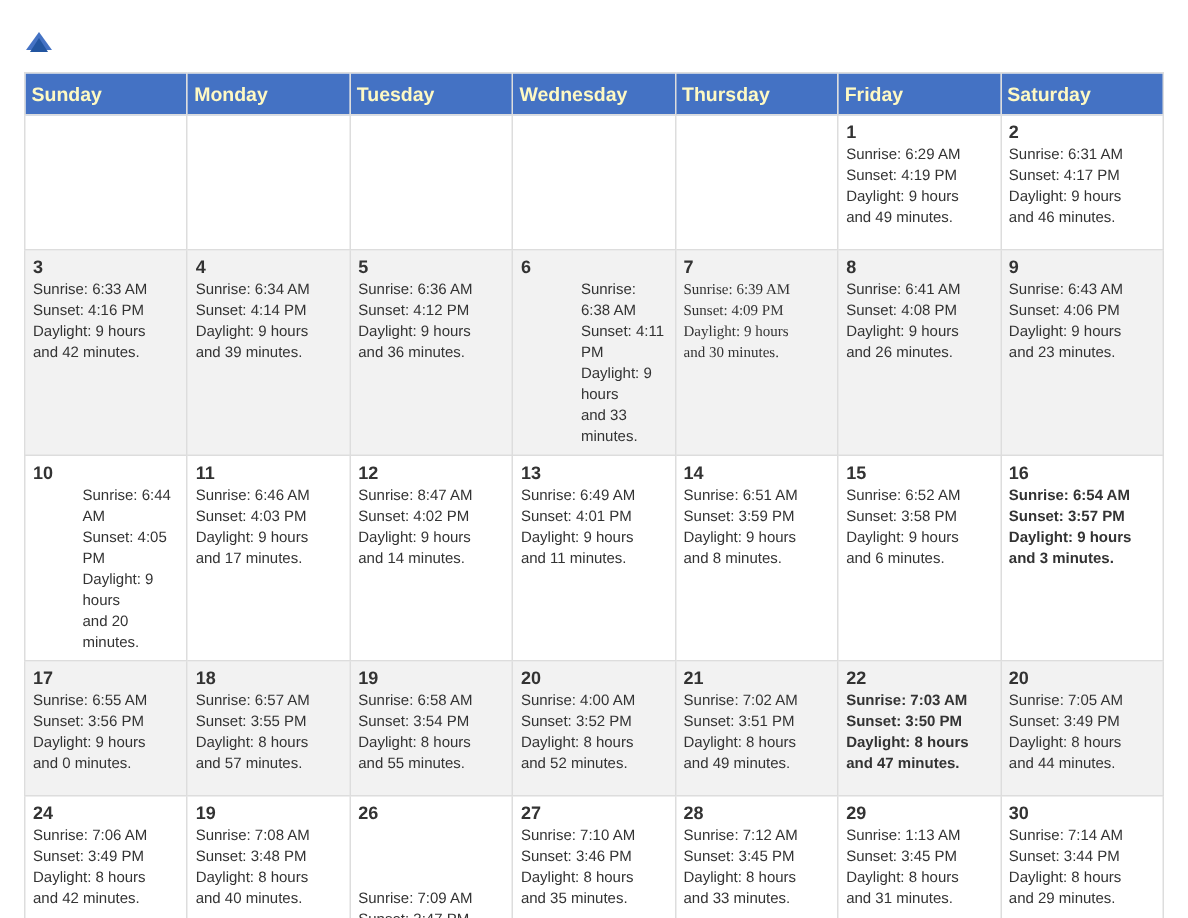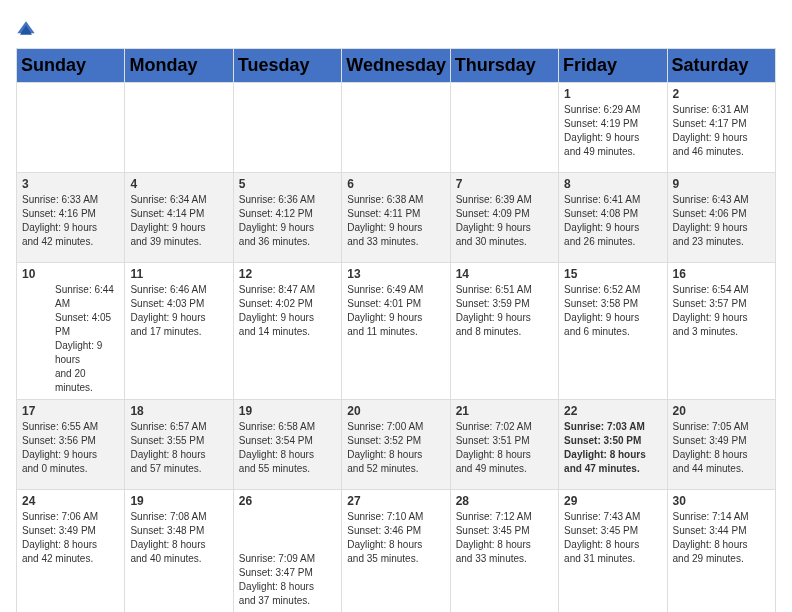--- a/index.html
+++ b/index.html
@@ -51,24 +51,24 @@
       font-size: 16px;
       color: #555;
     }
     .calendar {
       width: 100%;
       border-collapse: collapse;
       table-layout: fixed;
     }
     .calendar th {
       background-color: #4472c4;
-      color: #000000;
+      color: #fef9c3;
       padding: 6px 4px;
       text-align: left;
-      font-size: 18px;
+      font-size: 13px;
       font-weight: bold;
       border: 1px solid #ddd;
     }
     .calendar td {
       vertical-align: top;
       padding: 4px 5px;
       border: 1px solid #ddd;
       font-size: 10.5px;
       color: #333;
       height: 90px;
@@ -162,28 +162,28 @@
         </td>
         <td>
           <div class="day-number">5</div>
           <div class="day-info" style="white-space: pre-line;">Sunrise: 6:36 AM
 Sunset: 4:12 PM
 Daylight: 9 hours
 and 36 minutes.</div>
         </td>
         <td>
           <div class="day-number">6</div>
-          <div class="day-info" style="white-space: pre-line;">Sunrise: 6:38 AM
+          <div class="day-info" style="white-space: pre-line; margin-left: 40px;">Sunrise: 6:38 AM
 Sunset: 4:11 PM
 Daylight: 9 hours
 and 33 minutes.</div>
         </td>
         <td>
           <div class="day-number">7</div>
-          <div class="day-info" style="white-space: pre-line;">Sunrise: 6:39 AM
+          <div class="day-info" style="white-space: pre-line; font-family: Liberation Serif, serif;">Sunrise: 6:39 AM
 Sunset: 4:09 PM
 Daylight: 9 hours
 and 30 minutes.</div>
         </td>
         <td>
           <div class="day-number">8</div>
           <div class="day-info" style="white-space: pre-line;">Sunrise: 6:41 AM
 Sunset: 4:08 PM
 Daylight: 9 hours
 and 26 minutes.</div>
@@ -234,21 +234,21 @@
         </td>
         <td>
           <div class="day-number">15</div>
           <div class="day-info" style="white-space: pre-line;">Sunrise: 6:52 AM
 Sunset: 3:58 PM
 Daylight: 9 hours
 and 6 minutes.</div>
         </td>
         <td>
           <div class="day-number">16</div>
-          <div class="day-info" style="white-space: pre-line;">Sunrise: 6:54 AM
+          <div class="day-info" style="white-space: pre-line; font-weight: bold;">Sunrise: 6:54 AM
 Sunset: 3:57 PM
 Daylight: 9 hours
 and 3 minutes.</div>
         </td>
       </tr>
       <tr>
         <td>
           <div class="day-number">17</div>
           <div class="day-info" style="white-space: pre-line;">Sunrise: 6:55 AM
 Sunset: 3:56 PM
@@ -264,21 +264,21 @@
         </td>
         <td>
           <div class="day-number">19</div>
           <div class="day-info" style="white-space: pre-line;">Sunrise: 6:58 AM
 Sunset: 3:54 PM
 Daylight: 8 hours
 and 55 minutes.</div>
         </td>
         <td>
           <div class="day-number">20</div>
-          <div class="day-info" style="white-space: pre-line;">Sunrise: 7:00 AM
+          <div class="day-info" style="white-space: pre-line;">Sunrise: 4:00 AM
 Sunset: 3:52 PM
 Daylight: 8 hours
 and 52 minutes.</div>
         </td>
         <td>
           <div class="day-number">21</div>
           <div class="day-info" style="white-space: pre-line;">Sunrise: 7:02 AM
 Sunset: 3:51 PM
 Daylight: 8 hours
 and 49 minutes.</div>
@@ -329,21 +329,21 @@
         </td>
         <td>
           <div class="day-number">28</div>
           <div class="day-info" style="white-space: pre-line;">Sunrise: 7:12 AM
 Sunset: 3:45 PM
 Daylight: 8 hours
 and 33 minutes.</div>
         </td>
         <td>
           <div class="day-number">29</div>
-          <div class="day-info" style="white-space: pre-line;">Sunrise: 7:43 AM
+          <div class="day-info" style="white-space: pre-line;">Sunrise: 1:13 AM
 Sunset: 3:45 PM
 Daylight: 8 hours
 and 31 minutes.</div>
         </td>
         <td>
           <div class="day-number">30</div>
           <div class="day-info" style="white-space: pre-line;">Sunrise: 7:14 AM
 Sunset: 3:44 PM
 Daylight: 8 hours
 and 29 minutes.</div>

